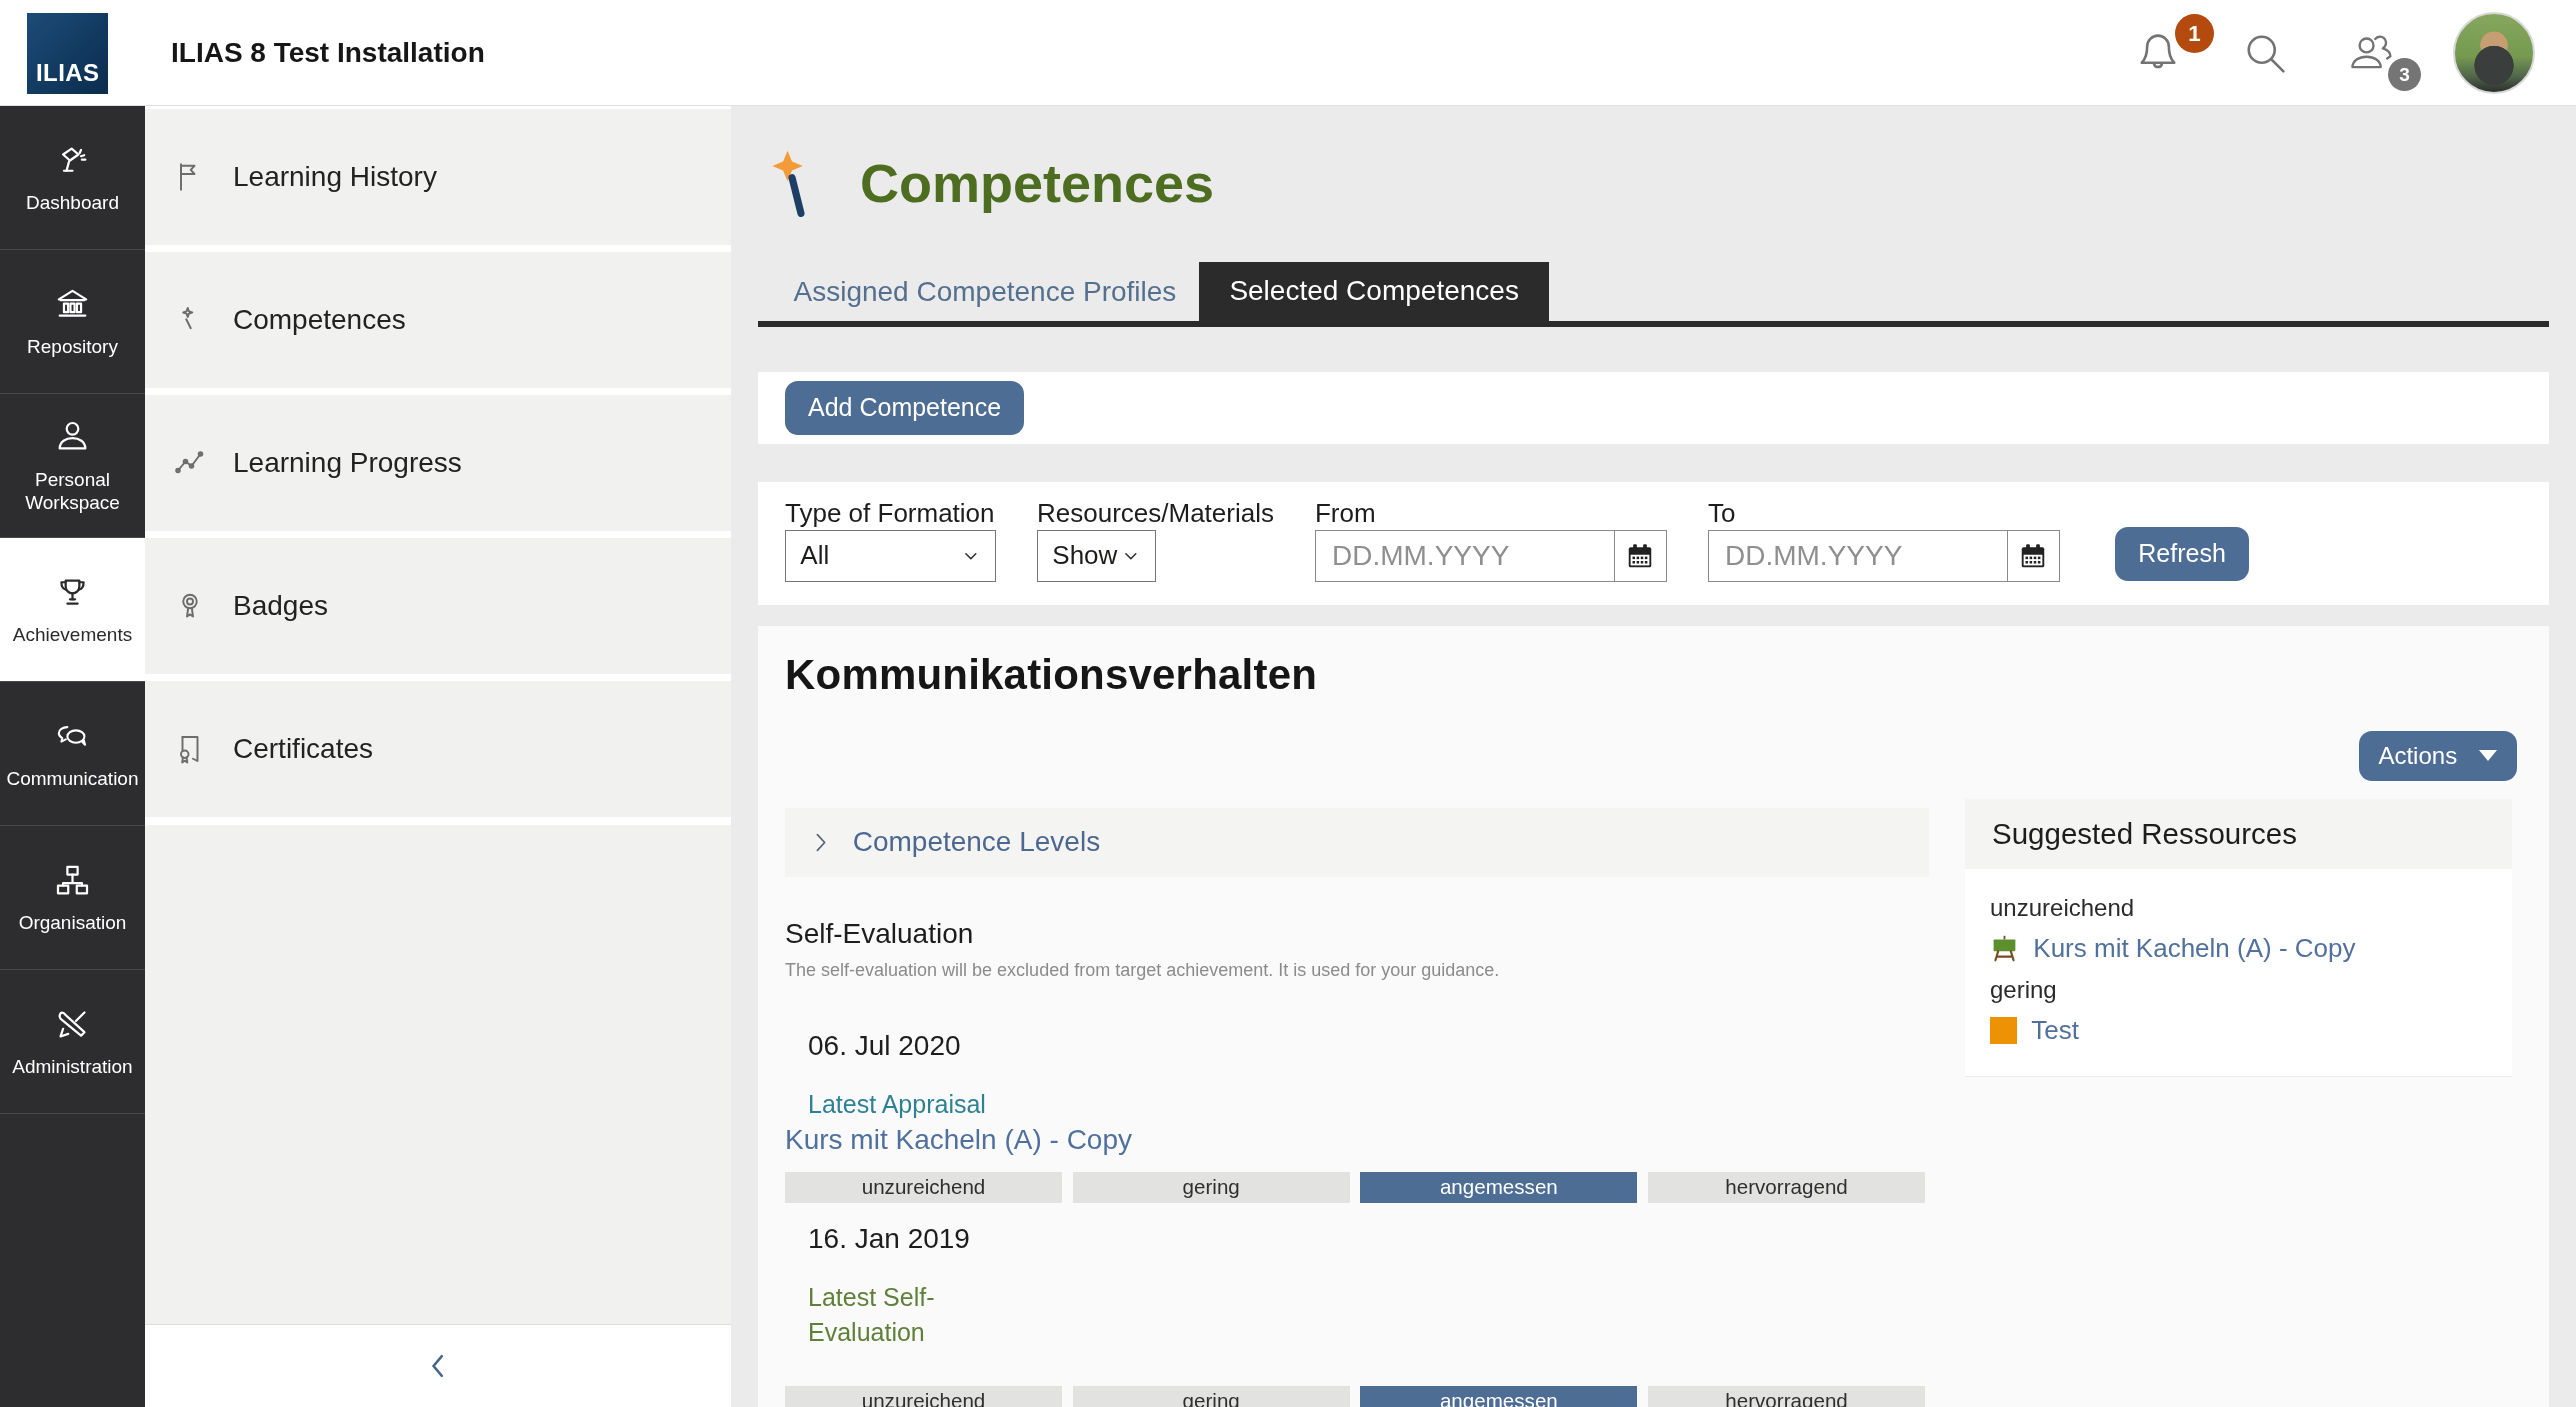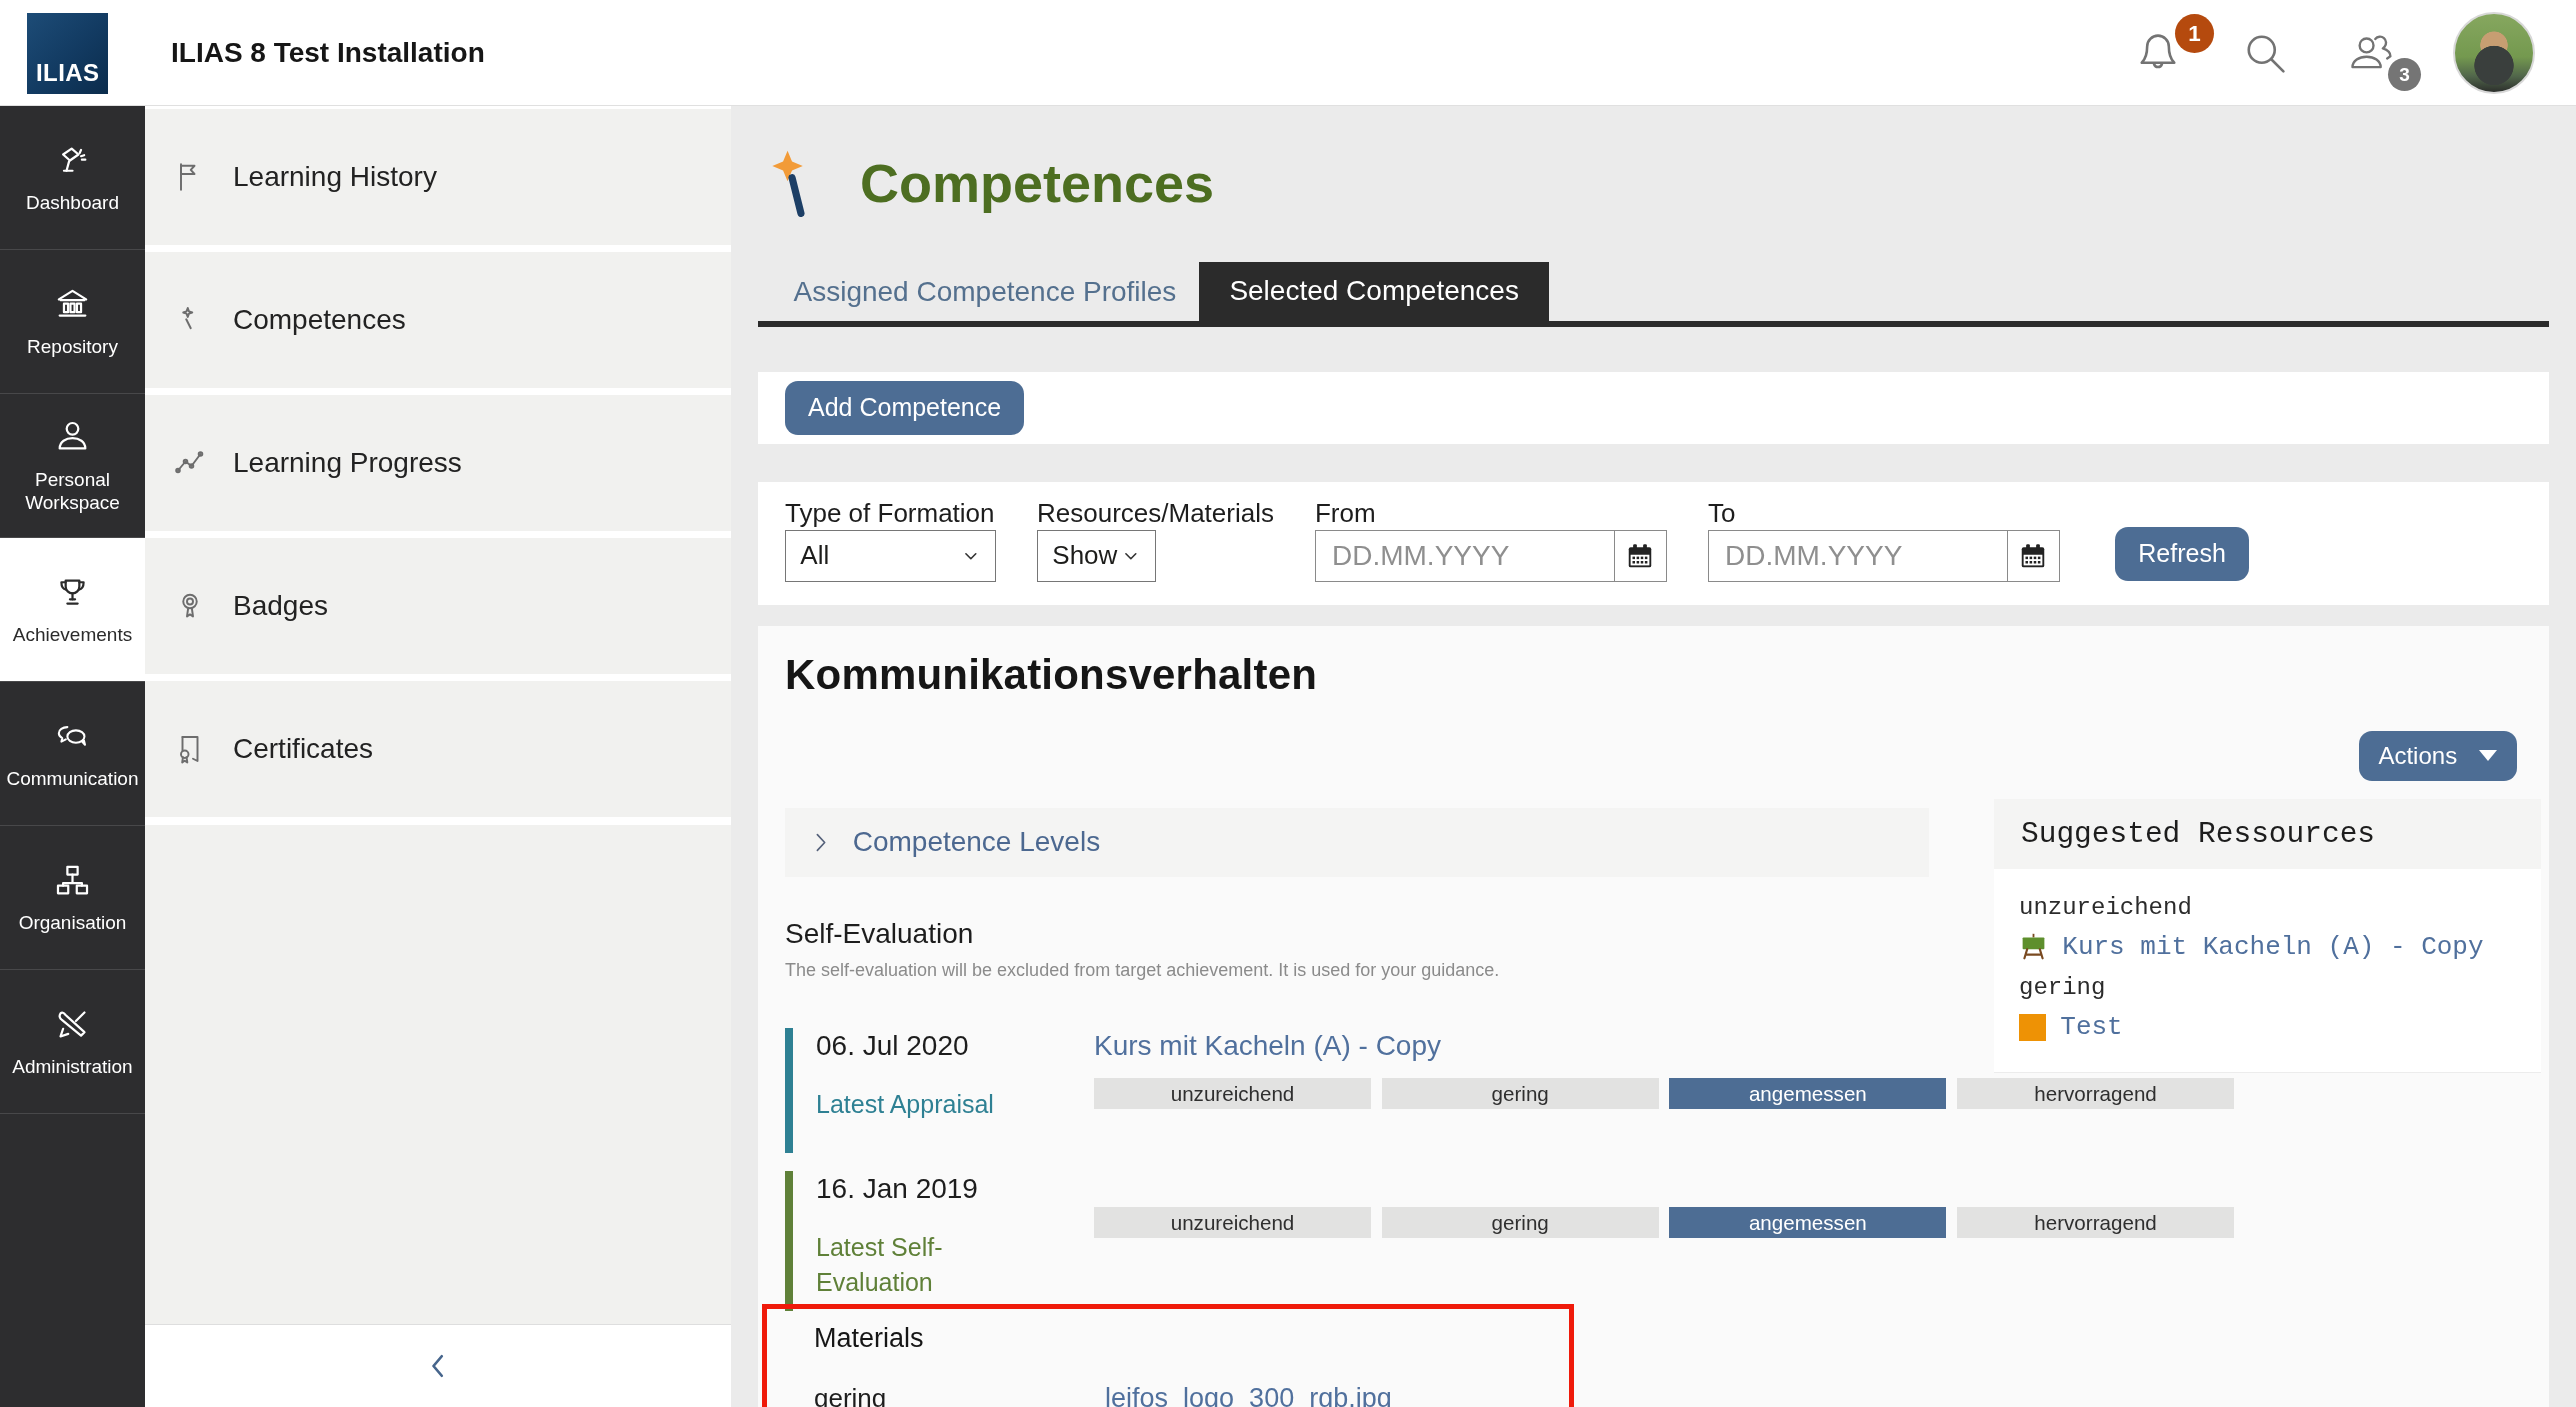--- a/index.html
+++ b/index.html
@@ -117,21 +117,21 @@
     margin-top:27px; width:1144px; height:69px; background:#f4f4f3; cursor:pointer;
     display:flex; align-items:center; gap:19.7px; padding-left:23px;
     color:#4c6890; font-size:28px;
   }
   .accordion svg { width:25px; height:25px; color:#55617a; }
 
   .selfeval { margin-top:41px; }
   .se-title { font-size:28px; color:#1d1d1d; }
   .se-note  { margin-top:10.7px; font-size:18px; color:#8b8b8b; }
 
-  .entry { display:flex; margin-top:47px; min-height:125px; }
+  .entry { display:flex; margin-top:47px; min-height:125px;flex-direction:column; }
   .entry + .entry { margin-top:18px; min-height:140px; }
   .entry-bar { width:8px; flex:none; }
   .entry-left { width:301px; flex:none; padding:1.8px 0 0 23px; }
   .entry-date { font-size:28px; color:#1d1d1d; }
   .entry-type { font-size:25px; margin-top:25px; max-width:215px; line-height:1.4; }
   .entry-right { flex:1; padding-top:1.8px; }
   .entry-link { font-size:28px; color:#50709d; cursor:pointer; display:inline-block; }
   .scale { display:flex; gap:10.7px; margin-top:16px; }
   .scale.solo { margin-top:34px; }
   .seg {
@@ -142,21 +142,21 @@
 
   .materials {
     margin-left:-23px; margin-top:-7.2px; width:812px; border:5.4px solid #ef1a0a;
     padding:14.3px 18px 34px 47px; position:relative; z-index:2;
   }
   .m-title { font-size:27px; color:#161616; }
   .m-row { display:flex; margin-top:29px; align-items:baseline; }
   .m-level { font-size:26px; width:291px; color:#1d1d1d; }
   .m-file { font-size:27px; color:#50709d; cursor:pointer; }
 
-  .suggested { position:absolute; top:173px; right:8px; width:547px;font-family:Liberation Mono, monospace; }
+  .suggested { position:absolute; top:173px; right:37px; width:547px; }
   .sg-head { height:70px; background:#f4f4f3; display:flex; align-items:center; padding-left:27px; font-size:29.5px; color:#1d1d1d; }
   .sg-body { background:#fff; padding:12.5px 25px 30px; border-bottom:1.8px solid #ececec; }
   .sg-level { font-size:24px; margin-top:12.5px; color:#2b2b2b; }
   .sg-item { display:flex; align-items:center; gap:14.3px; margin-top:10.7px; font-size:26px; color:#50709d; cursor:pointer; }
   .sg-item .glyph { flex:none; }
   .test-glyph { width:27px; height:27px; background:#ee9205; }
 </style>
 </head>
 <body>
 

